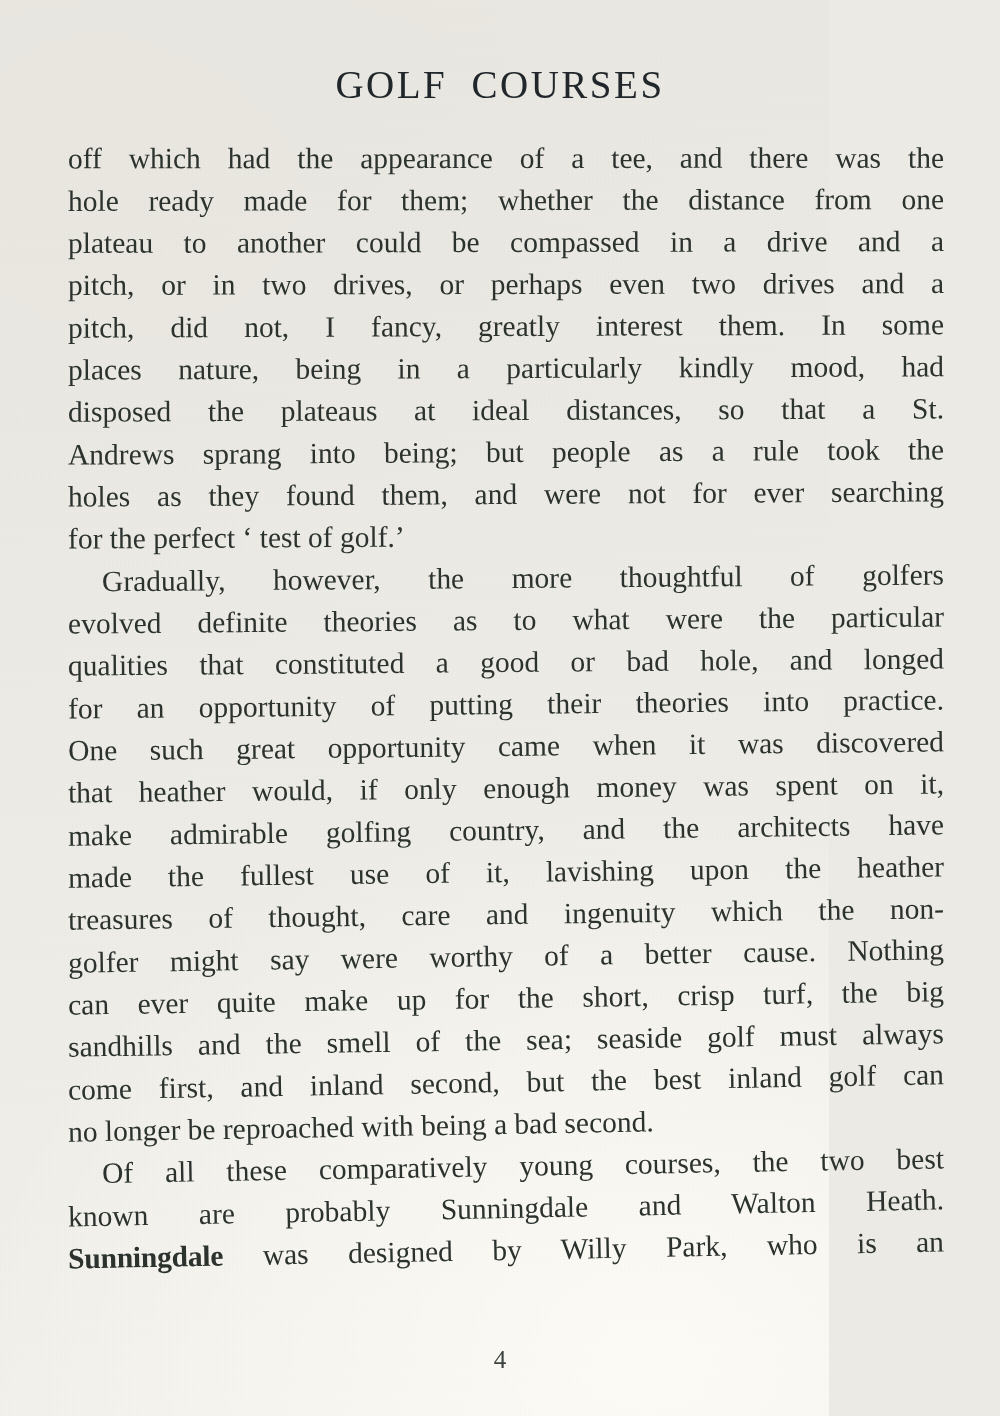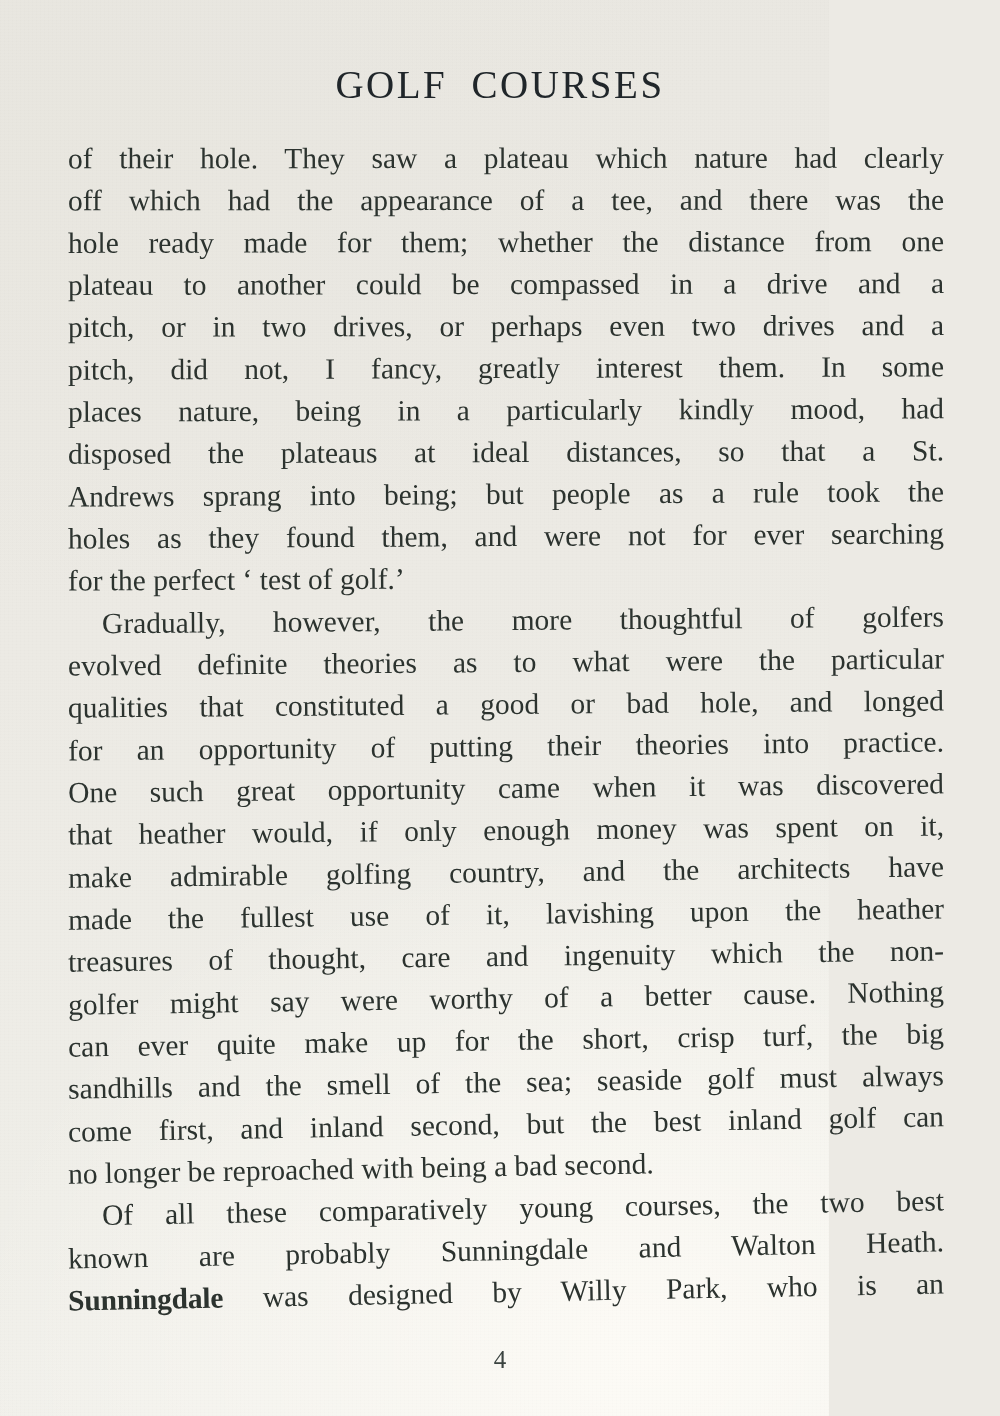--- a/index.html
+++ b/index.html
@@ -118,21 +118,20 @@
 
 <div class="page">
 
   <div class="grain"></div>
 
   <div class="running-head">GOLF COURSES</div>
 
   <div class="textblock">
 
     <p class="para">
-      <span class="line just w1">of their hole.   They saw a plateau which nature had clearly</span>
       <span class="line just w1">off which had the appearance of a tee, and there was the</span>
       <span class="line just w2">hole ready made for them; whether the distance from one</span>
       <span class="line just w2">plateau to another could be compassed in a drive and a</span>
       <span class="line just w2">pitch, or in two drives, or perhaps even two drives and a</span>
       <span class="line just w3">pitch, did not, I fancy, greatly interest them.   In some</span>
       <span class="line just w3">places nature, being in a particularly kindly mood, had</span>
       <span class="line just w3">disposed the plateaus at ideal distances, so that a St.</span>
       <span class="line just w4">Andrews sprang into being; but people as a rule took the</span>
       <span class="line just w4">holes as they found them, and were not for ever searching</span>
       <span class="line last w4">for the perfect ‘ test of golf.’</span>

